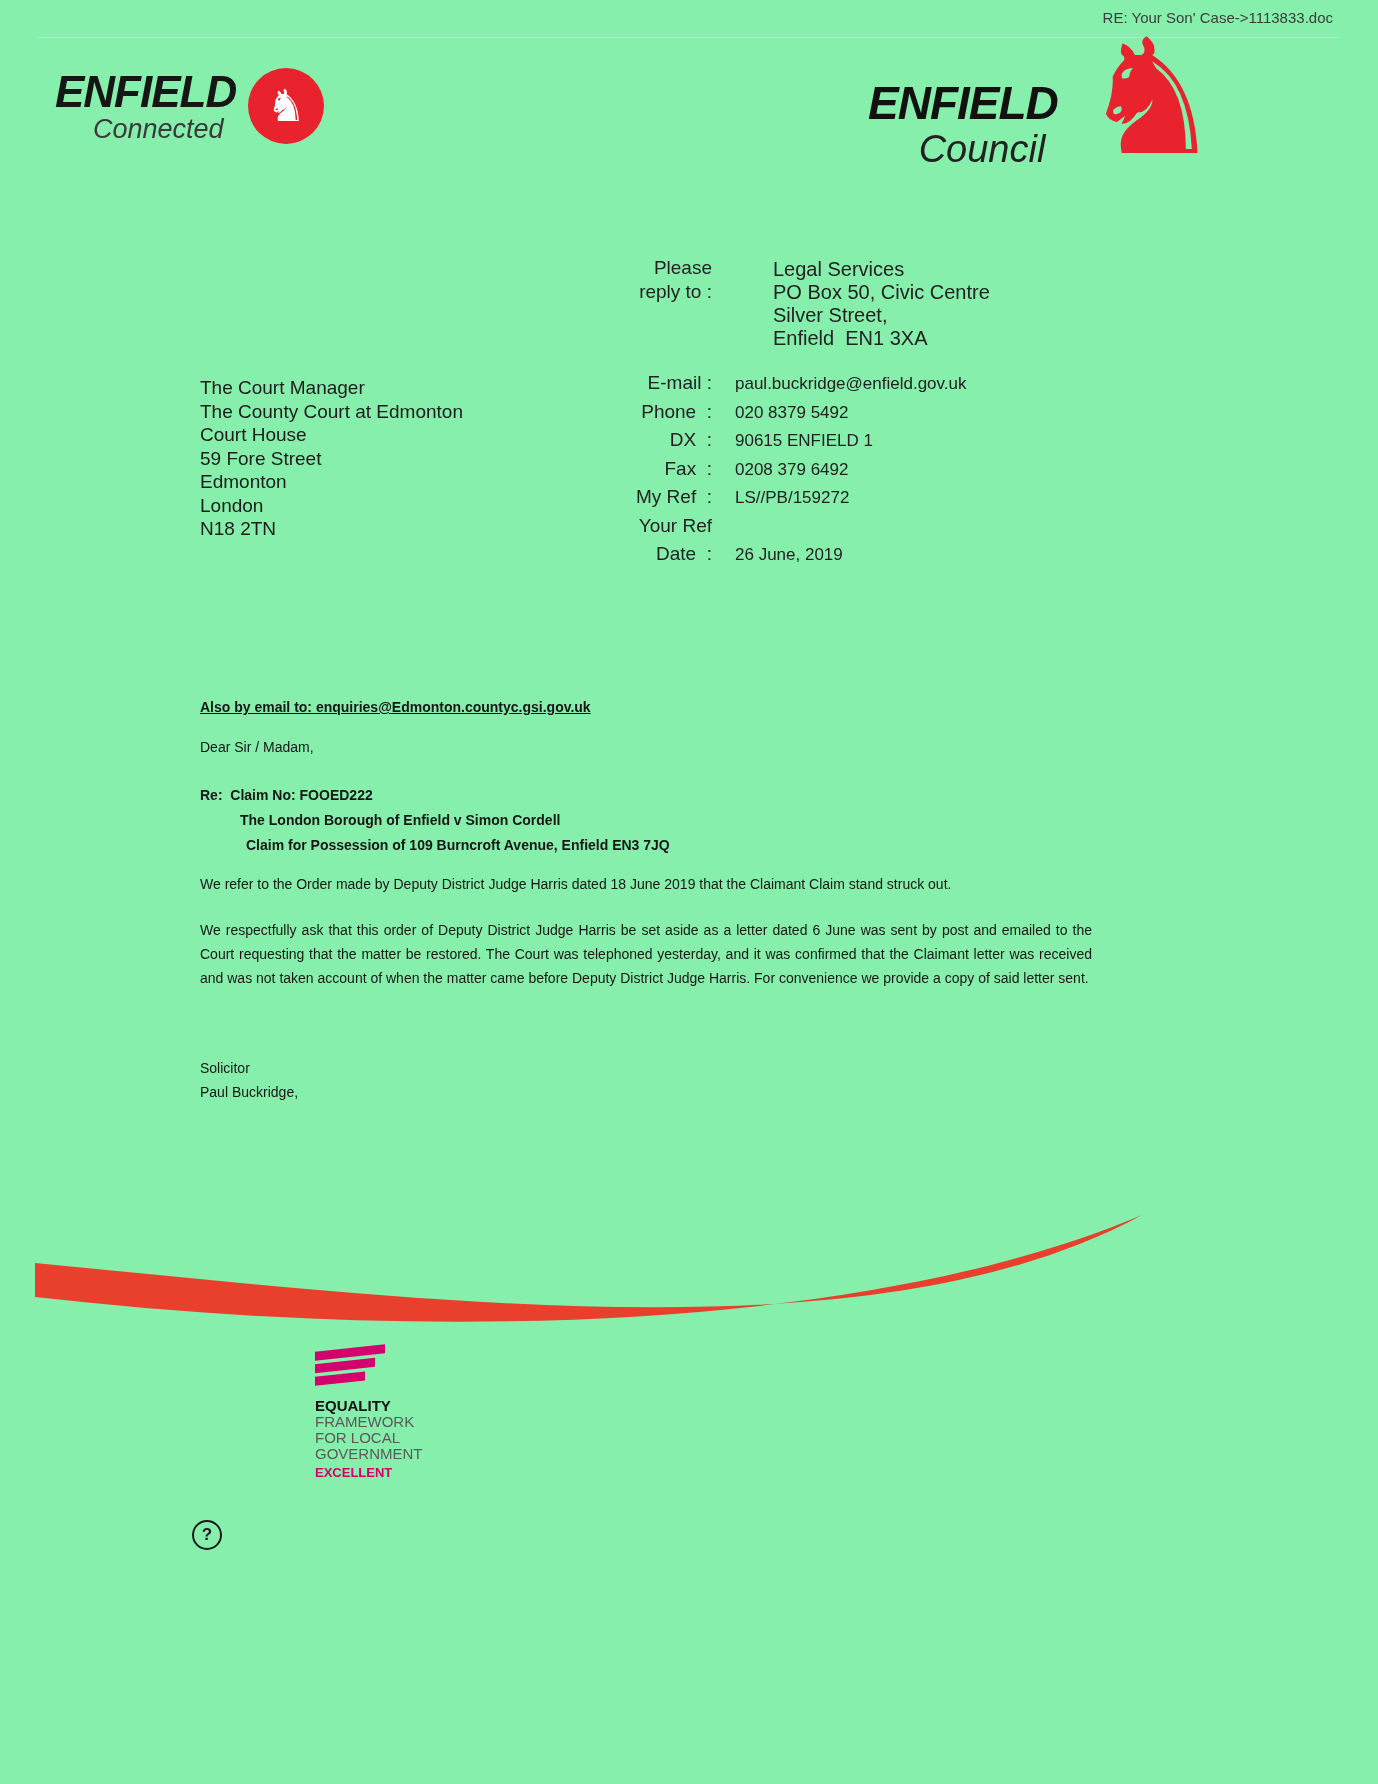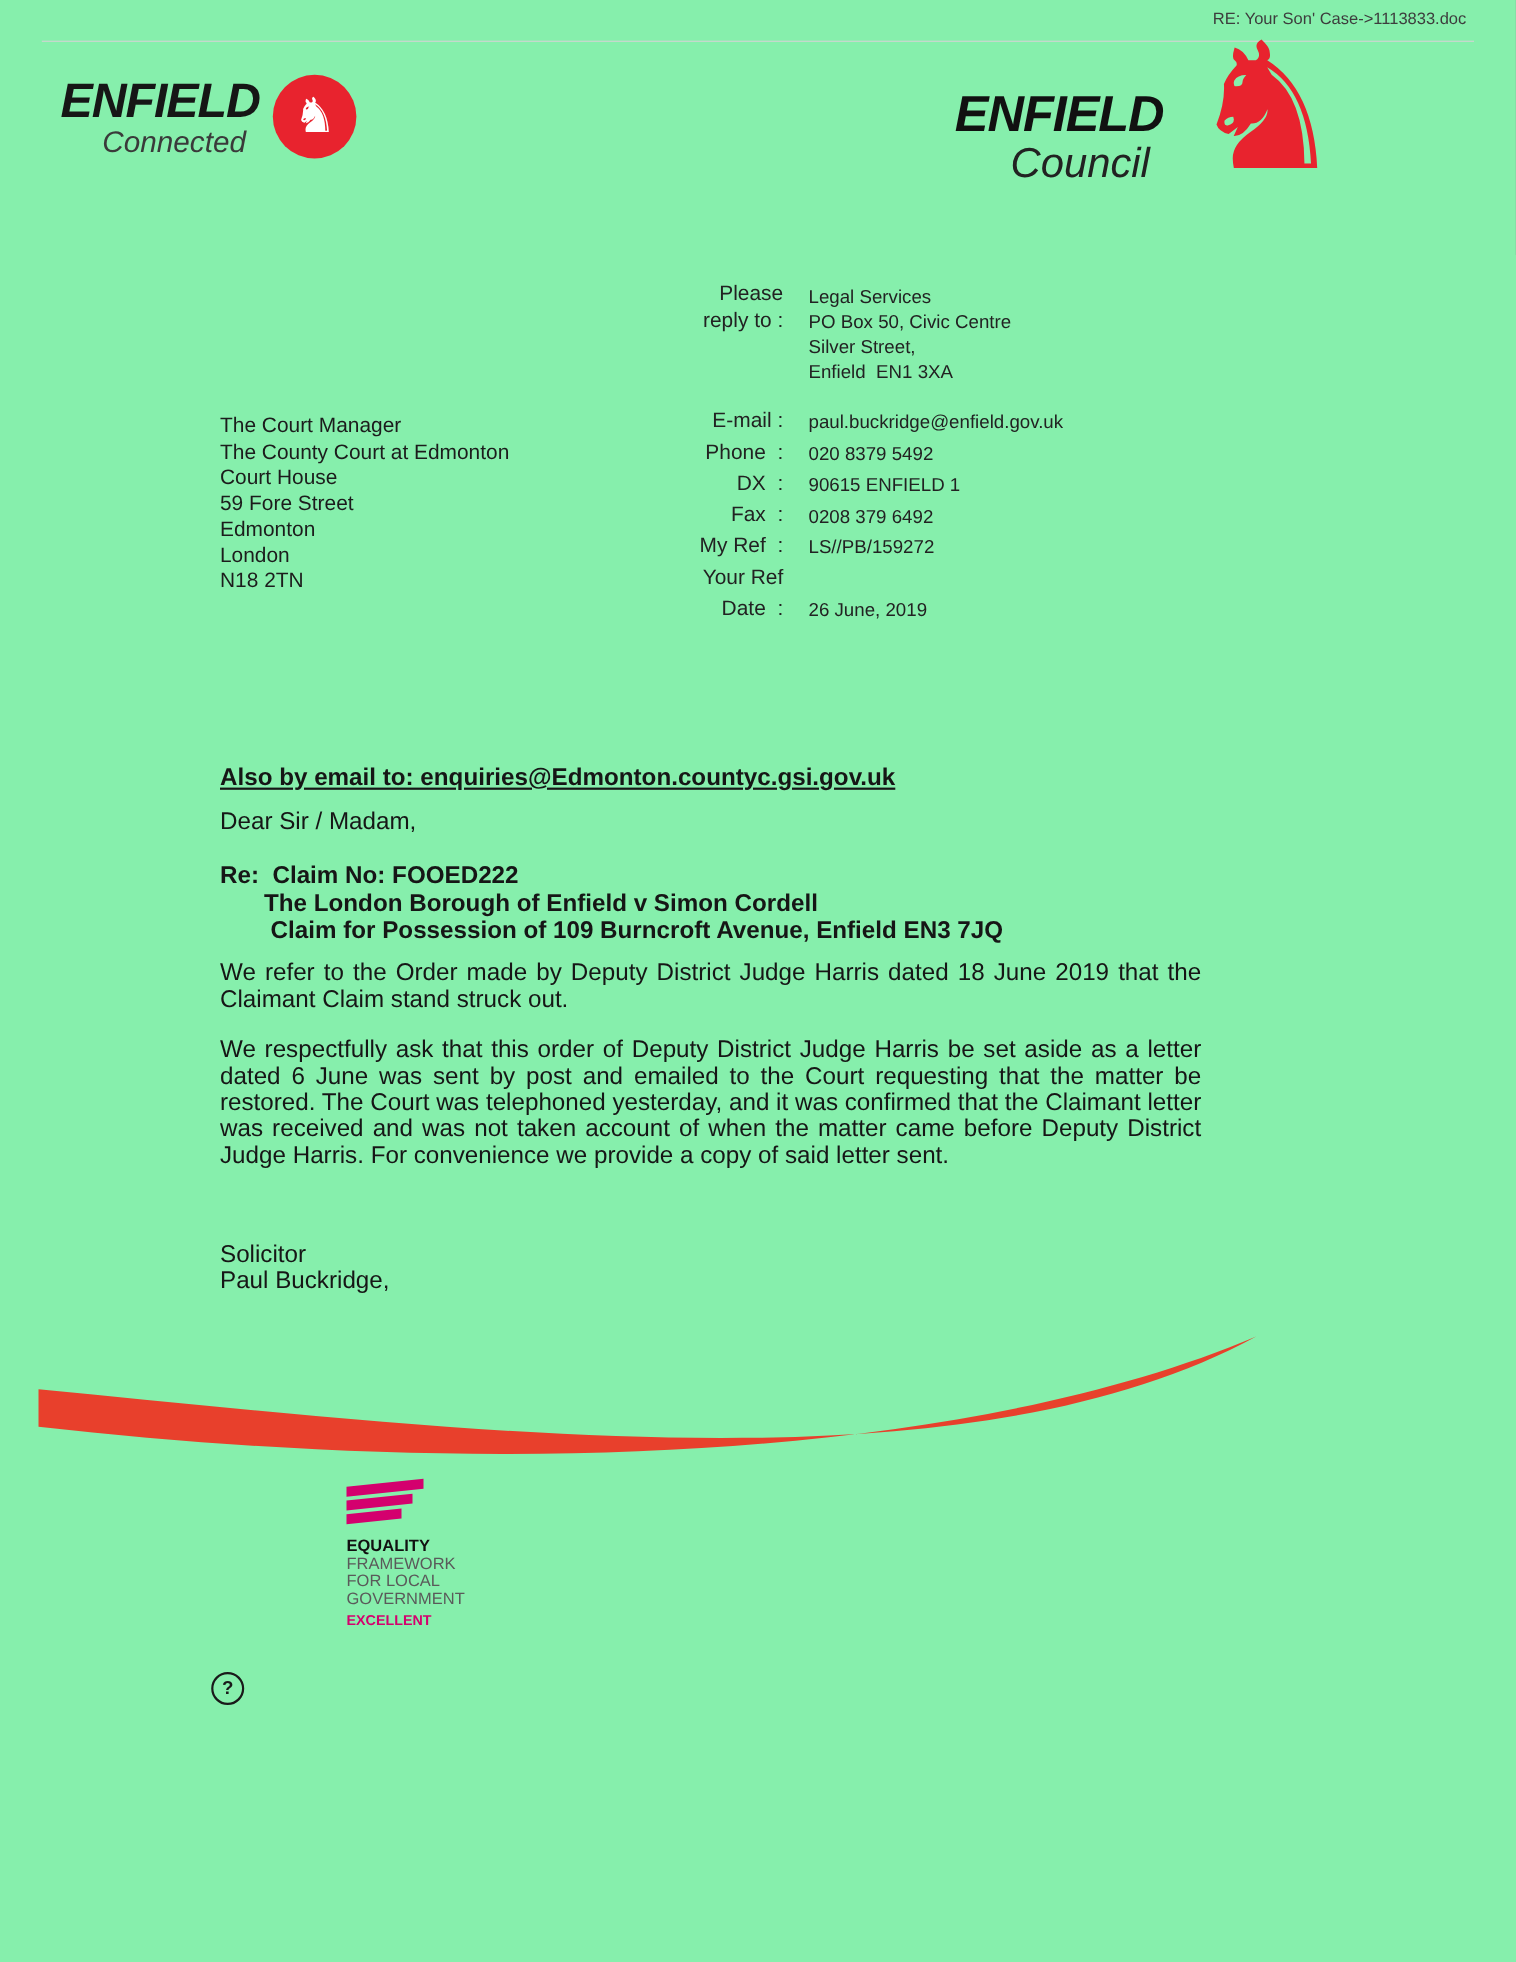--- a/index.html
+++ b/index.html
@@ -23,33 +23,33 @@
 
   
   .logo-right{ position:absolute; top:80px; left:868px; width:300px; }
   .lr-name{ font-size:46px; font-weight:bold; font-style:italic; letter-spacing:-1px; color:#111; line-height:1; }
   .lr-sub{ font-size:38px; font-style:italic; color:#222; text-align:center; width:228px; margin-top:4px; line-height:1; }
   .lr-lion{ position:absolute; left:212px; top:-62px; font-size:160px; line-height:1; color:#e8232e; }
 
   
   .reply-label{ position:absolute; top:256px; left:540px; width:172px; text-align:right;
                 font-size:19px; color:#222; line-height:24px; }
-  .reply-values{ position:absolute; top:258px; left:735px; font-size:17px; color:#222; line-height:23px; }
+  .reply-values{ position:absolute; top:258px; left:773px; font-size:20px; color:#222; line-height:23px; }
 
   
   .recipient{ position:absolute; top:376px; left:200px; font-size:19px; line-height:23.5px; color:#1c1c1c; }
 
   
   .contacts{ position:absolute; top:372px; left:540px; width:600px; }
   .c-row{ display:flex; height:28.5px; align-items:flex-start; }
   .c-label{ width:172px; text-align:right; font-size:19px; color:#222; padding-right:0; }
   .c-value{ font-size:17px; color:#222; padding-left:23px; padding-top:2px; }
 
   
-  .body{ position:absolute; top:695px; left:200px; width:892px; font-size:22px; color:#161616; line-height:24px; }
+  .body{ position:absolute; top:695px; left:200px; width:892px; font-size:14px; color:#161616; line-height:24px; }
   .also-email{ font-weight:bold; text-decoration:underline; margin-bottom:16px; }
   .dear{ margin-bottom:24px; }
   .re-block{ font-weight:bold; line-height:25px; margin-bottom:14px; }
   .re-l2{ padding-left:40px; }
   .re-l3{ padding-left:46px; }
   .para{ text-align:justify; margin-bottom:22px; line-height:24px; }
   .yours{ margin-top:8px; }
   .sign{ margin-top:66px; line-height:24px; }
 
   

